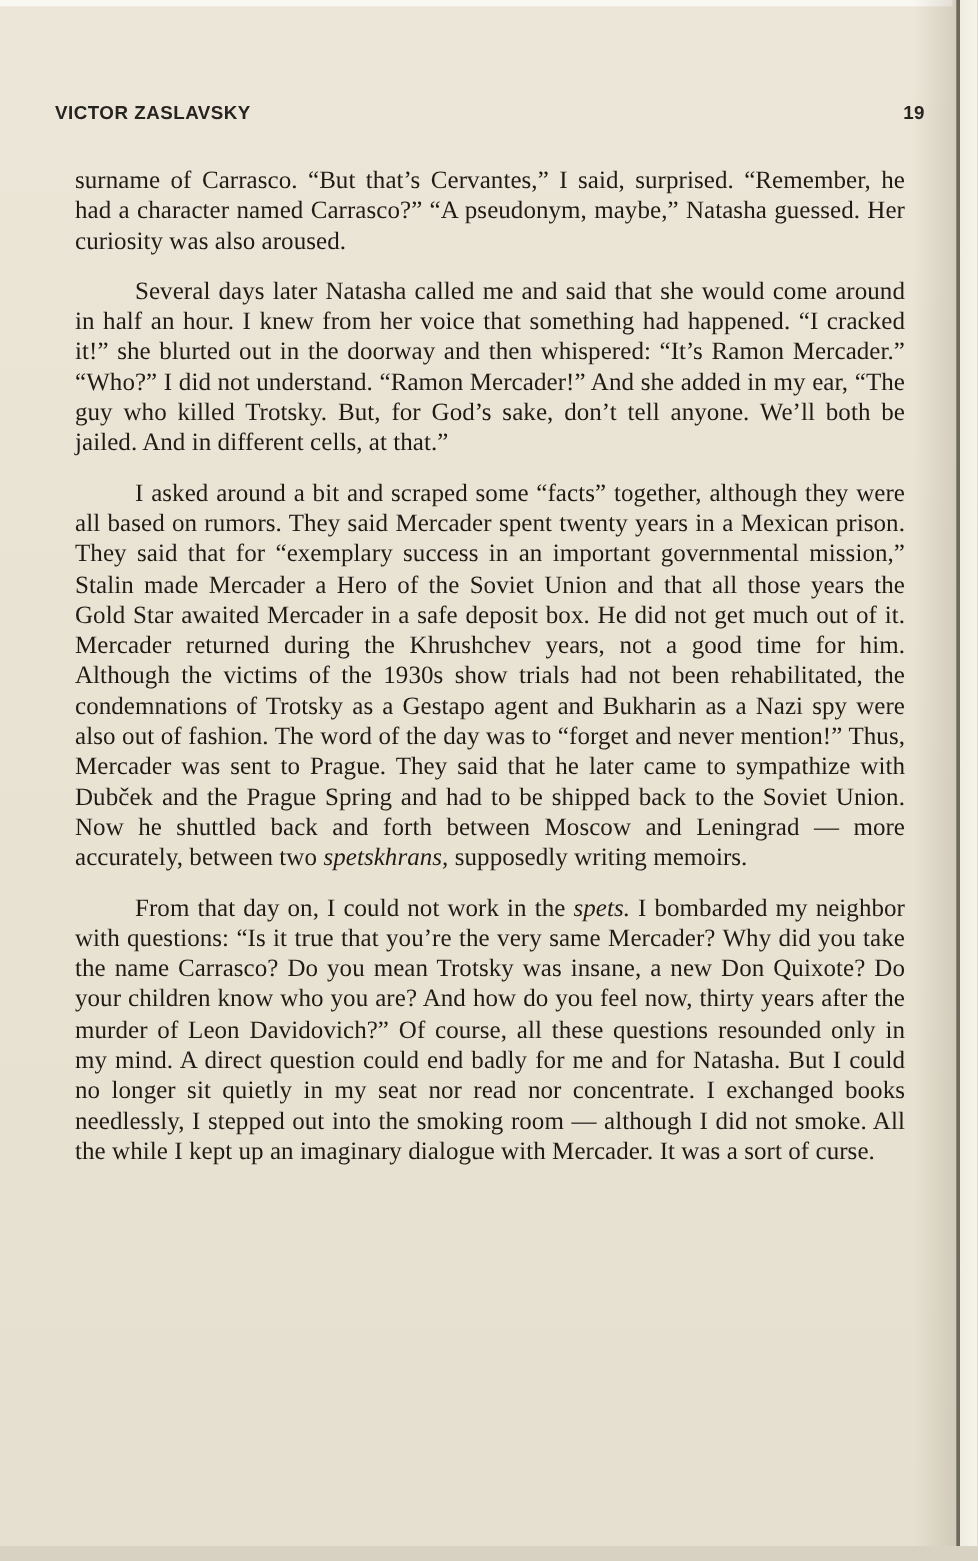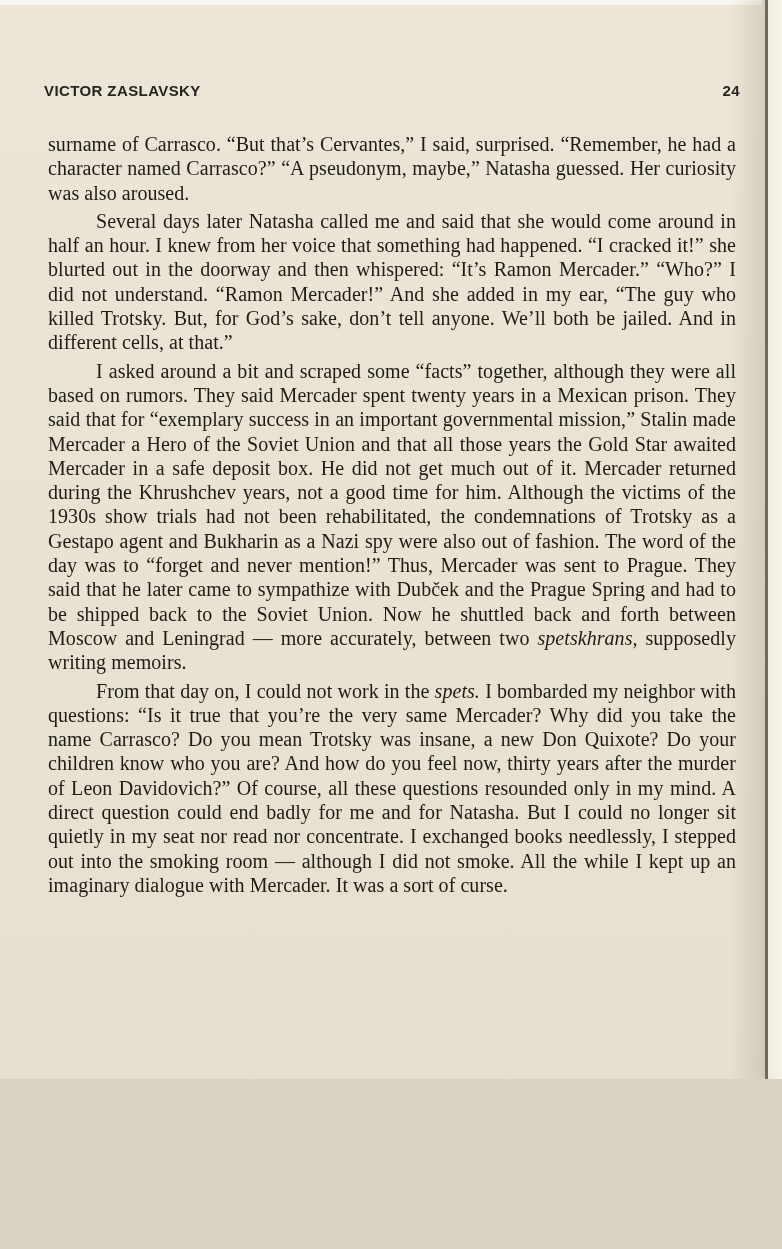--- a/index.html
+++ b/index.html
@@ -3,21 +3,21 @@
 <meta charset="utf-8">
 <style>
   html, body {
     margin: 0;
     padding: 0;
     background: #d8d2c2;
   }
   .page {
     position: relative;
     width: 782px;
-    height: 1079px;
+    height: 1237px;
     margin: 0 auto;
     background: linear-gradient(180deg, #ece6d8 0%, #e9e3d4 40%, #e6e0d0 100%);
     overflow: hidden;
     font-family: "Liberation Serif", serif;
   }
   
   .scan-top-strip {
     position: absolute;
     top: 0; left: 0; right: 20px;
     height: 5px;
@@ -59,41 +59,41 @@
   }
   .body-text {
     margin-top: 33px;
     color: #1f1c16;
     font-size: 20px;
     line-height: 24.3px;
     text-align: justify;
     letter-spacing: 0.05px;
   }
   .body-text p {
-    margin: 4px;
+    margin: 16px;
     hyphens: auto;
     -webkit-hyphens: auto;
   }
   .body-text p.indent { text-indent: 48px; }
   .body-text p.no-indent { text-indent: 0; }
   .body-text i { font-style: italic; }
 </style>
 </head>
 <body>
 
 <div class="page">
   <div class="scan-top-strip"></div>
   <div class="scan-edge-shadow"></div>
   <div class="scan-edge-line"></div>
   <div class="scan-edge-light"></div>
 
   <div class="content">
     <div class="running-header">
       <span>VICTOR ZASLAVSKY</span>
-      <span>24</span>
+      <span>19</span>
     </div>
 
     <div class="body-text">
 
     <p class="no-indent">surname of Carrasco. “But that’s Cervantes,” I said, surprised. “Remember, he had a character named Carrasco?” “A pseudonym, maybe,” Natasha guessed. Her curiosity was also aroused.</p>
         <p class="indent">Several days later Natasha called me and said that she would come around in half an hour. I knew from her voice that something had happened. “I cracked it!” she blurted out in the doorway and then whispered: “It’s Ramon Mercader.” “Who?” I did not understand. “Ramon Mercader!” And she added in my ear, “The guy who killed Trotsky. But, for God’s sake, don’t tell anyone. We’ll both be jailed. And in different cells, at that.”</p>
         <p class="indent">I asked around a bit and scraped some “facts” together, although they were all based on rumors. They said Mercader spent twenty years in a Mexican prison. They said that for “exemplary success in an important governmental mission,” Stalin made Mercader a Hero of the Soviet Union and that all those years the Gold Star awaited Mercader in a safe deposit box. He did not get much out of it. Mercader returned during the Khrushchev years, not a good time for him. Although the victims of the 1930s show trials had not been rehabilitated, the condemnations of Trotsky as a Gestapo agent and Bukharin as a Nazi spy were also out of fashion. The word of the day was to “forget and never mention!” Thus, Mercader was sent to Prague. They said that he later came to sympathize with Dubček and the Prague Spring and had to be shipped back to the Soviet Union. Now he shuttled back and forth between Moscow and Leningrad — more accurately, between two <i>spetskhrans,</i> supposedly writing memoirs.</p>
         <p class="indent">From that day on, I could not work in the <i>spets.</i> I bombarded my neighbor with questions: “Is it true that you’re the very same Mercader? Why did you take the name Carrasco? Do you mean Trotsky was insane, a new Don Quixote? Do your children know who you are? And how do you feel now, thirty years after the murder of Leon Davidovich?” Of course, all these questions resounded only in my mind. A direct question could end badly for me and for Natasha. But I could no longer sit quietly in my seat nor read nor concentrate. I exchanged books needlessly, I stepped out into the smoking room — although I did not smoke. All the while I kept up an imaginary dialogue with Mercader. It was a sort of curse.</p>
       </div>
   </div>

